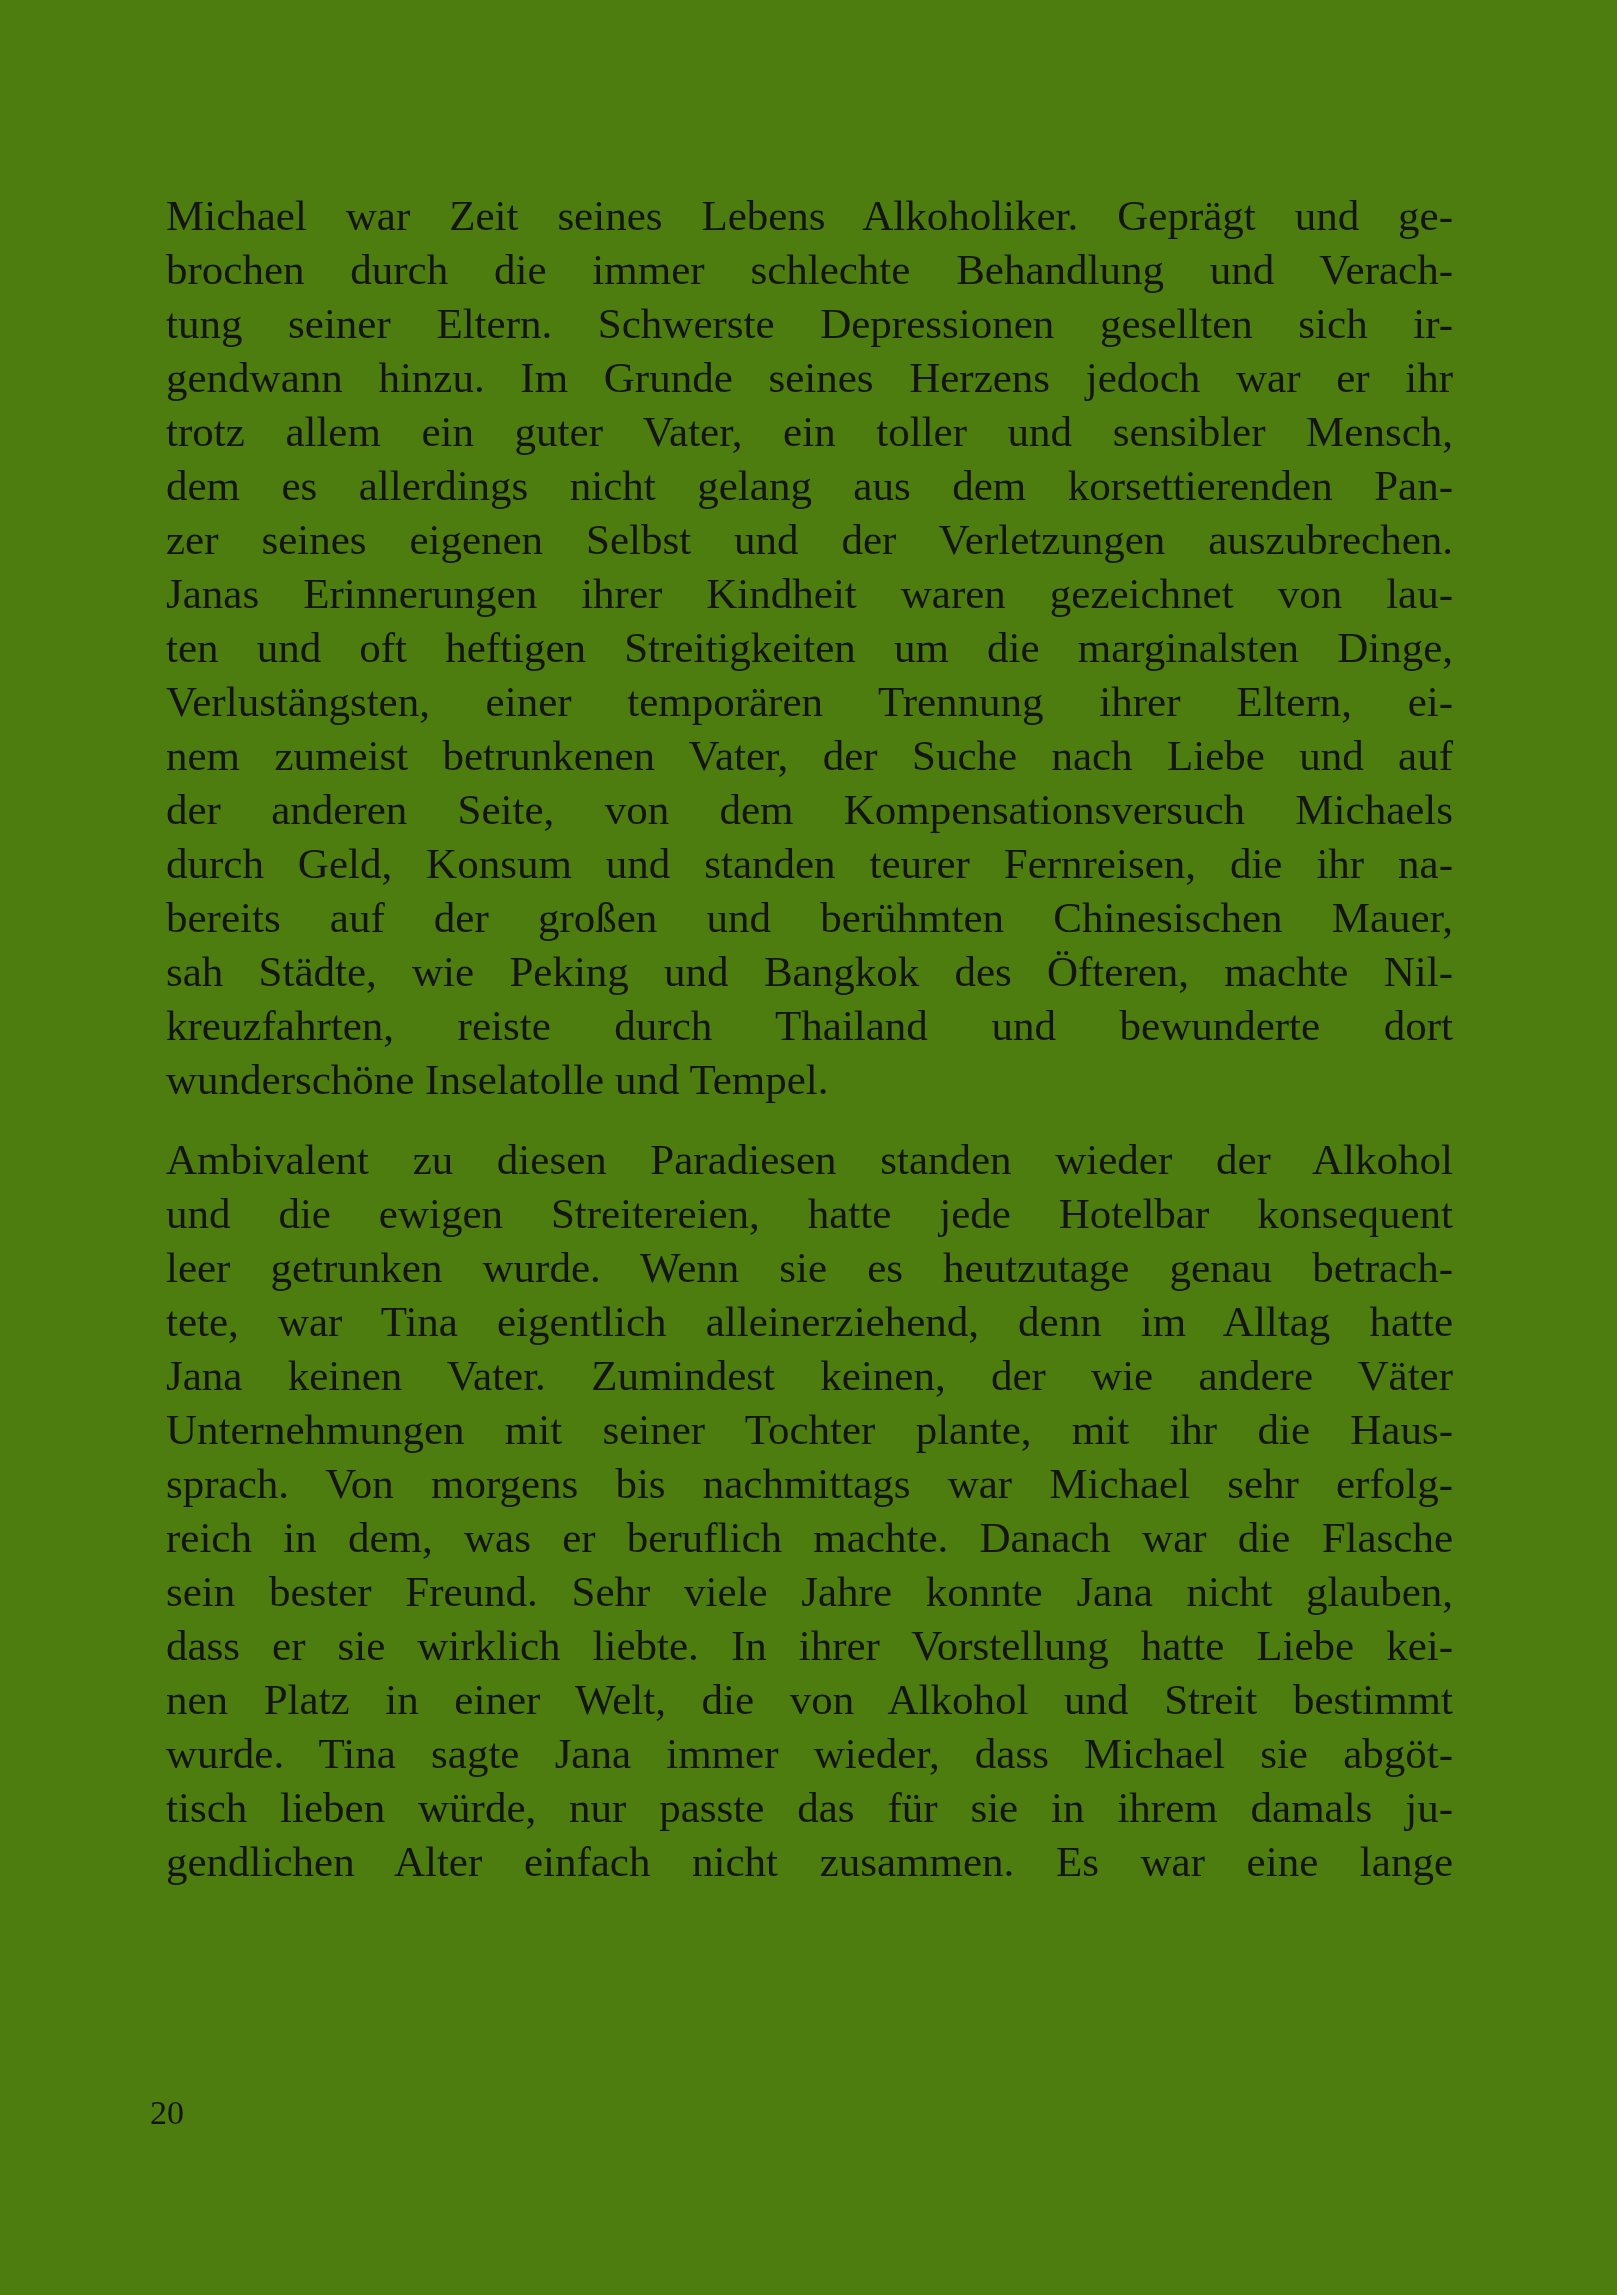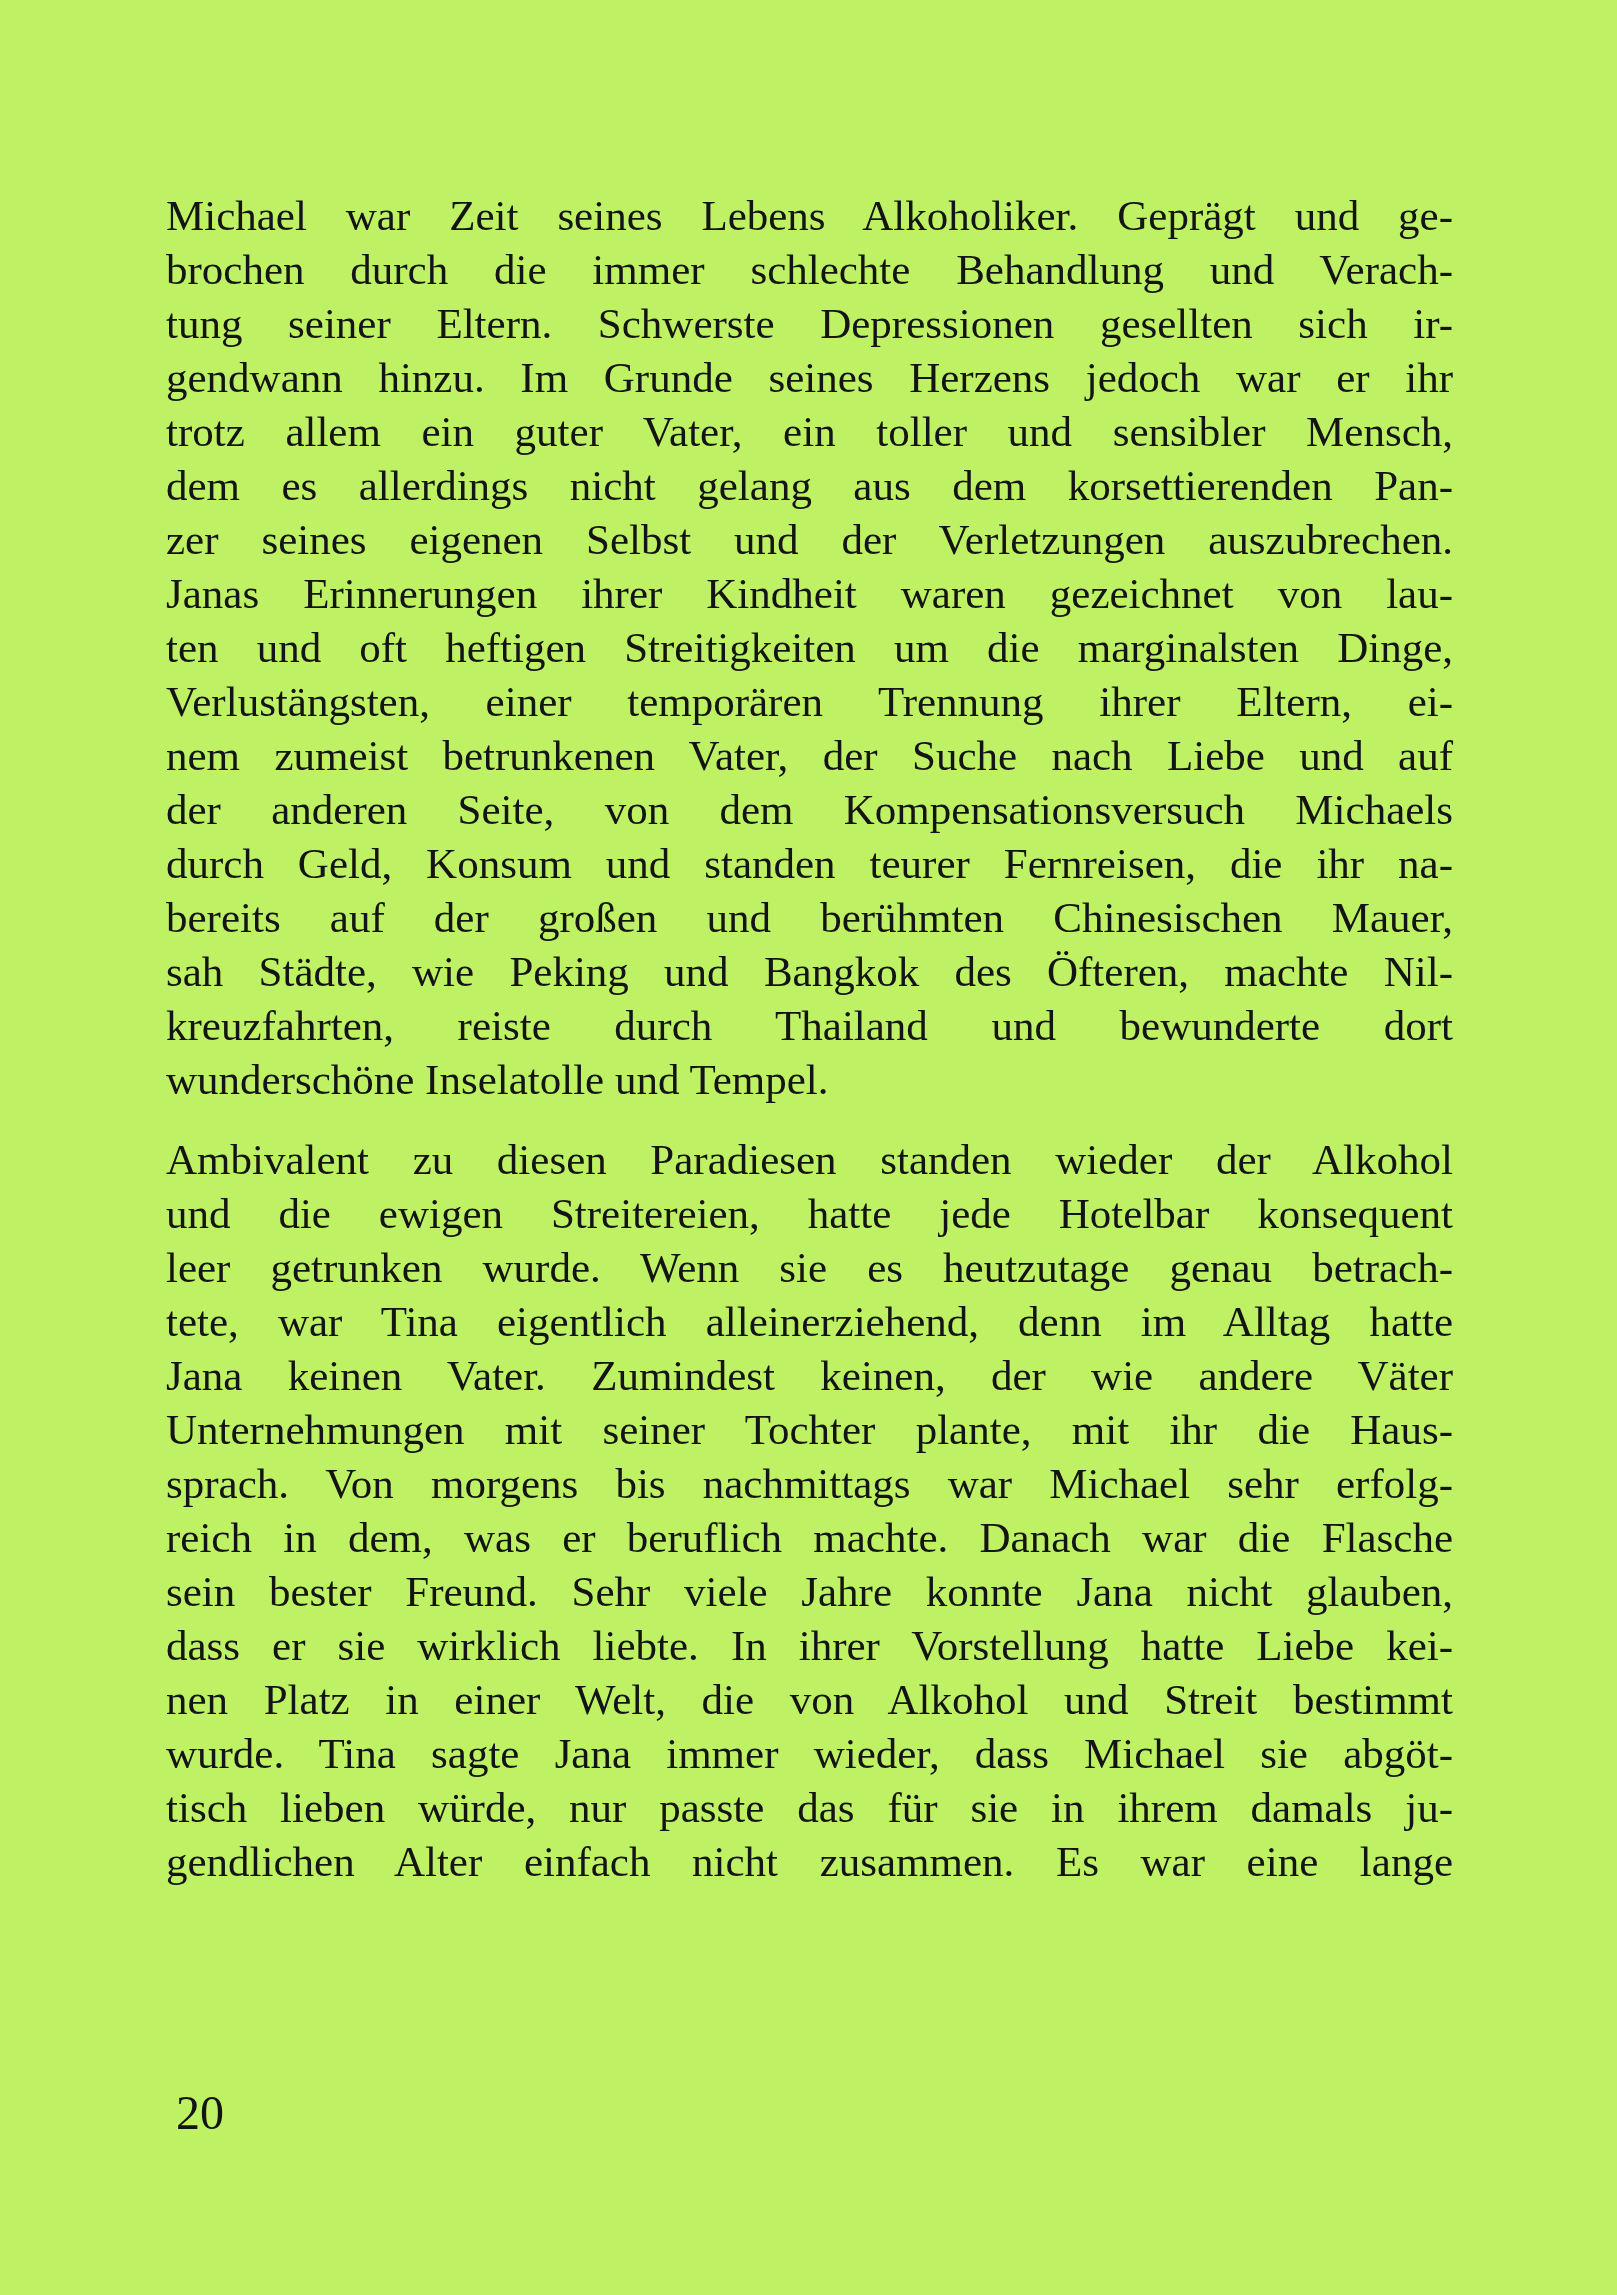--- a/index.html
+++ b/index.html
@@ -4,21 +4,21 @@
 <style>
   html, body {
     margin: 0;
     padding: 0;
     background: #e8e8e8;
   }
   .page {
     position: relative;
     width: 1618px;
     height: 2295px;
-    background: #bef264;
+    background: #4d7c0f;
     color: #141414;
     font-family: "Liberation Serif", "DejaVu Serif", serif;
     overflow: hidden;
   }
   .text-block {
     position: absolute;
     left: 166px;
     top: 189px;
     width: 1287px;
     font-size: 43px;
@@ -30,23 +30,23 @@
   .line {
     text-align: justify;
     text-align-last: justify;
     white-space: normal;
   }
   .line.last {
     text-align-last: left;
   }
   .page-number {
     position: absolute;
-    left: 176px;
+    left: 150px;
     top: 2090px;
-    font-size: 48px;
+    font-size: 34px;
     line-height: 46px;
     color: #141414;
   }
 </style>
 </head>
 <body>
 
 <div class="page">
   <div class="text-block">
       <div class="paragraph">

